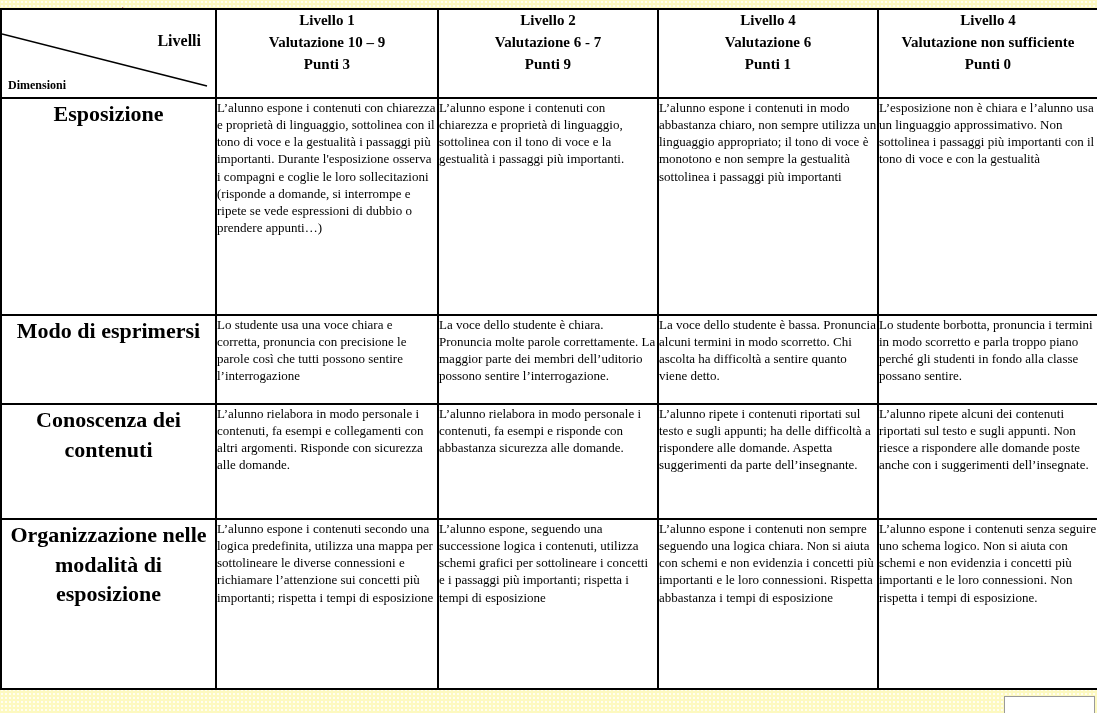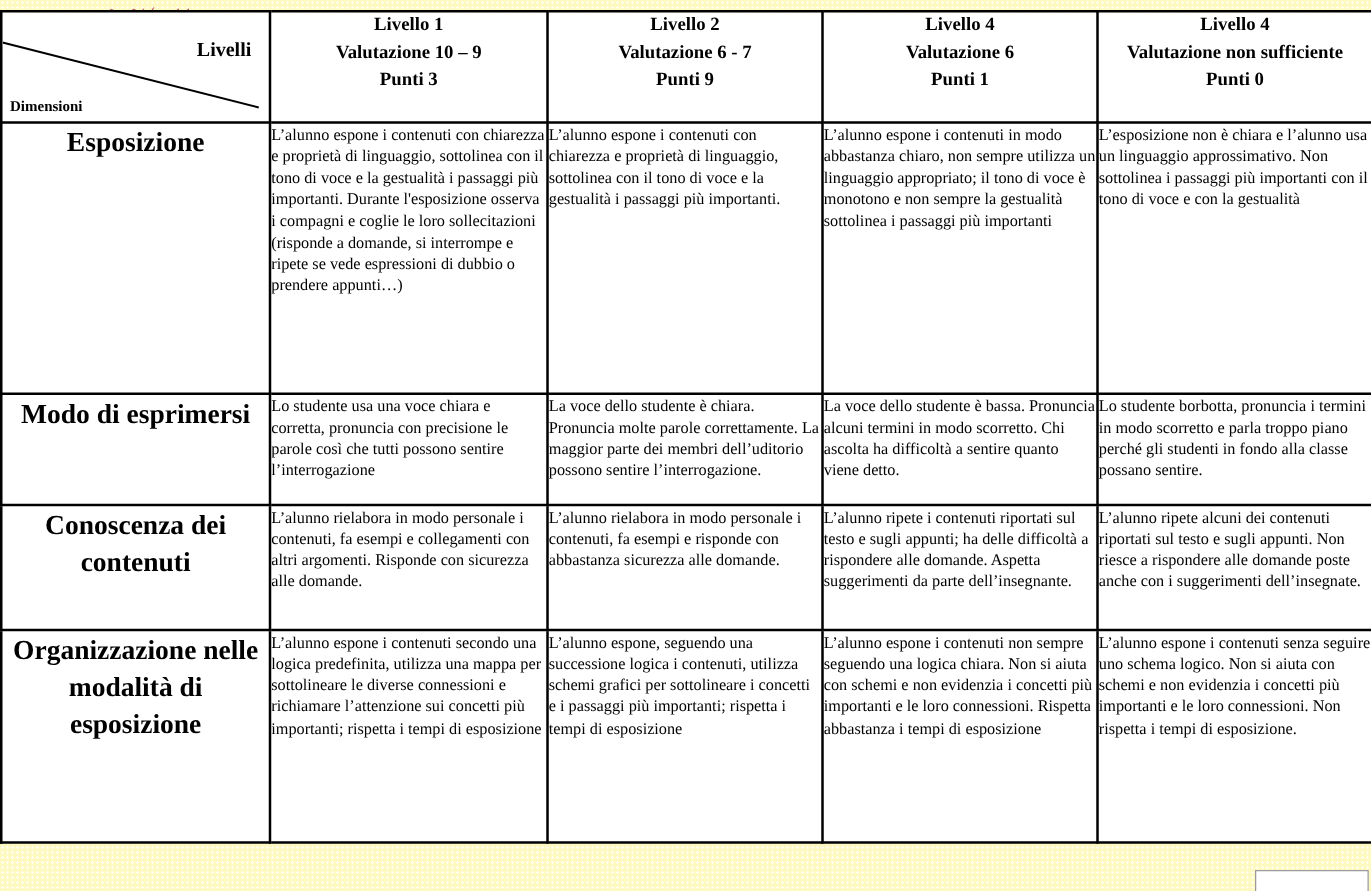--- a/index.html
+++ b/index.html
@@ -41,21 +41,21 @@
   table.rubric col.c4 { width: 220px; }
   table.rubric td, table.rubric th {
     border: 2px solid #000;
     vertical-align: top;
     padding: 0;
     overflow: hidden;
   }
   tr.r-head  { height: 89px; }
   tr.r-row1  { height: 217px; }
   tr.r-row2  { height: 89px; }
-  tr.r-row3  { height: 100px; }
+  tr.r-row3  { height: 115px; }
   tr.r-row4  { height: 170px; }
 
   th.level-head {
     font-weight: bold;
     font-size: 15px;
     line-height: 1.45;
     text-align: center;
     padding: 7px 10px 0 10px;
   }
   th.corner-cell {

